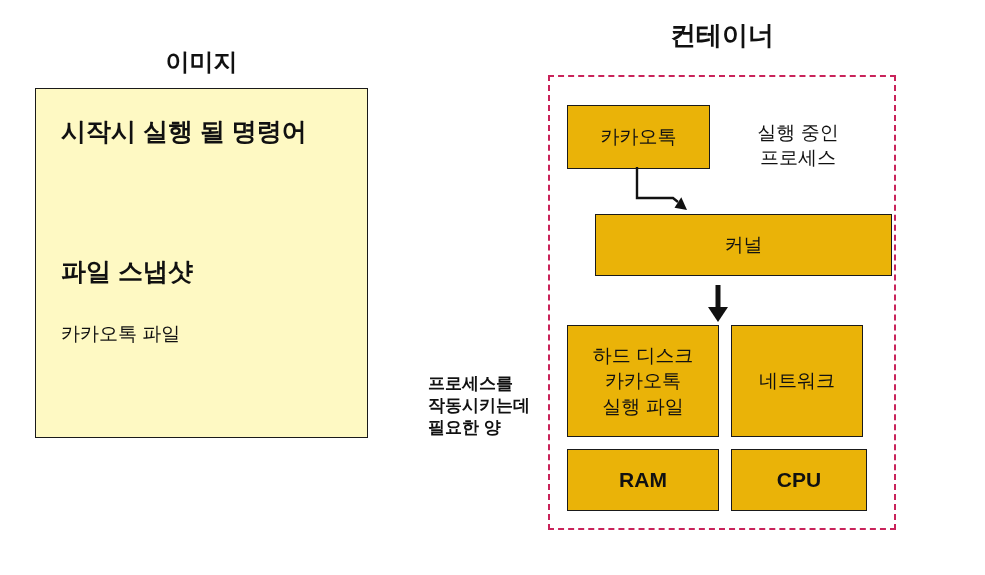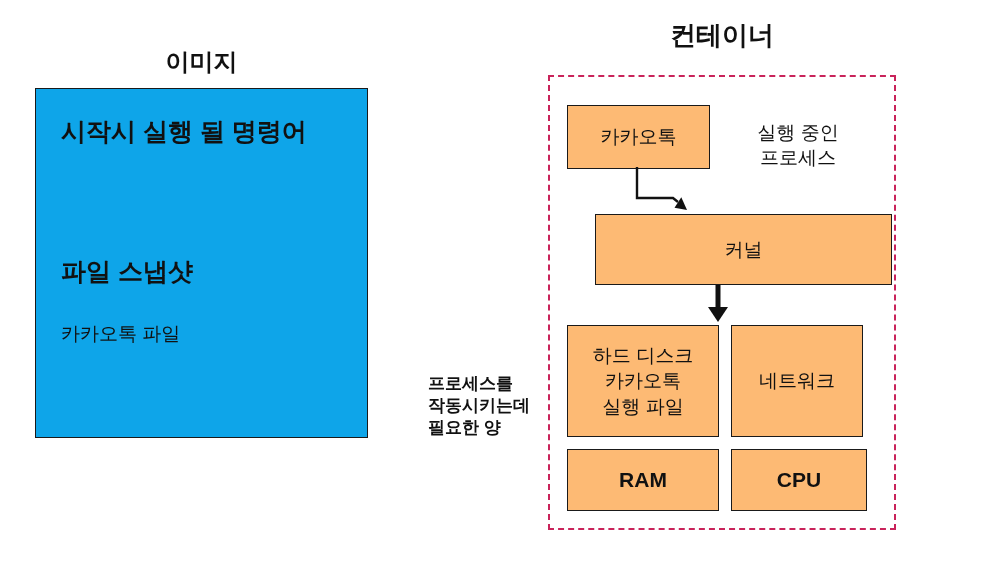--- a/index.html
+++ b/index.html
@@ -11,40 +11,40 @@
     color: #111111;
     position: relative;
     overflow: hidden;
   }
   .section-title { position: absolute; text-align: center; font-weight: bold; }
   #image-title { left: 35px; top: 46px; width: 333px; font-size: 24px; }
   #container-title { left: 548px; top: 18px; width: 348px; font-size: 26px; }
 
   #image-box {
     position: absolute; left: 35px; top: 88px; width: 333px; height: 350px;
-    border: 1.5px solid #1a1a1a; background: #0ea5e9;
+    border: 1.5px solid #1a1a1a; background: #fef9c3;
   }
   #image-box .h { position: absolute; left: 25px; font-size: 25px; font-weight: bold; }
   #image-box .v { position: absolute; left: 25px; font-size: 19px; }
   #command-heading { top: 26px; }
   #command-value { top: 100px; }
   #snapshot-heading { top: 166px; }
   #snapshot-value { top: 232px; }
 
   #container-box {
     position: absolute; left: 548px; top: 75px; width: 348px; height: 455px;
     border: 2.5px dashed #c9235a;
   }
   .node {
-    position: absolute; border: 1.5px solid #1a1a1a; background: #fdba74;
+    position: absolute; border: 1.5px solid #1a1a1a; background: #eab308;
     display: flex; align-items: center; justify-content: center;
     text-align: center; font-size: 19px; line-height: 1.35;
   }
   #process-box { left: 17px; top: 28px; width: 143px; height: 64px; }
-  #kernel-box  { left: 45px; top: 137px; width: 297px; height: 71px; }
+  #kernel-box  { left: 45px; top: 137px; width: 297px; height: 62px; }
   #disk-box    { left: 17px; top: 240px; width: 152px; height: 112px; }
   #network-box { left: 181px; top: 248px; width: 132px; height: 112px; }
   #ram-box     { left: 17px; top: 372px; width: 152px; height: 62px; font-weight: bold; font-size: 21px; }
   #cpu-box     { left: 181px; top: 372px; width: 136px; height: 62px; font-weight: bold; font-size: 21px; }
 
   #process-label {
     position: absolute; left: 172px; top: 36px; width: 152px;
     text-align: center; font-size: 19px; line-height: 1.3;
   }
   #resources-label {

